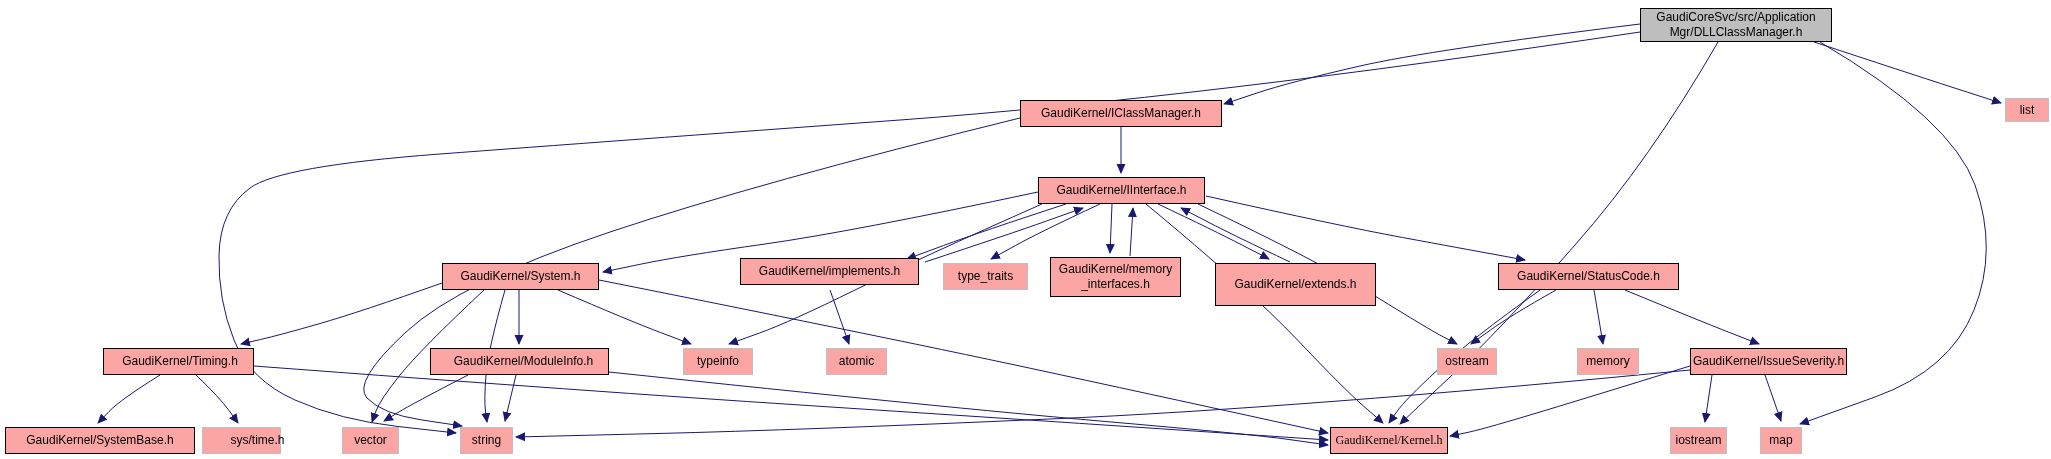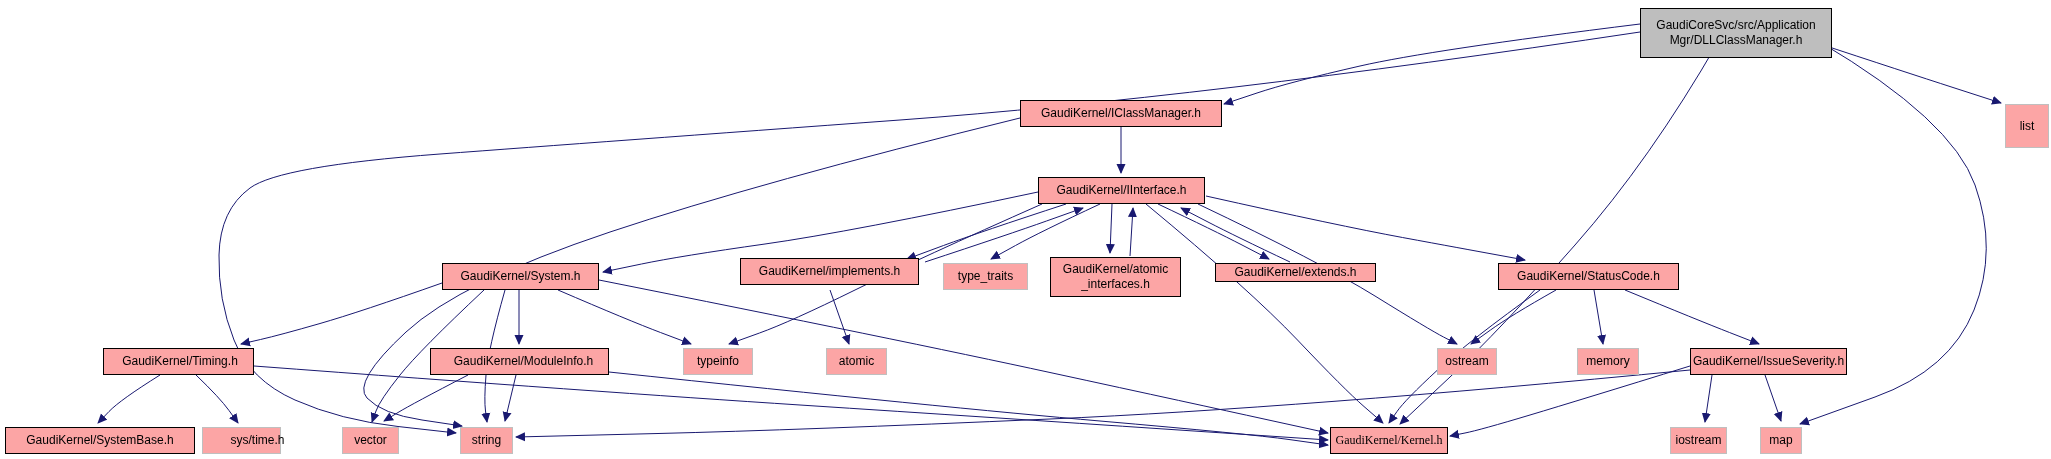--- a/index.html
+++ b/index.html
@@ -58,31 +58,31 @@
       <path d="M1556,290 Q1510,316 1490.5,330 L1471,344" class="edge" marker-end="url(#arrow)"></path>
       <path d="M1594,290 L1603,344" class="edge" marker-end="url(#arrow)"></path>
       <path d="M1625,290 Q1700,321 1729.5,332.5 L1759,344" class="edge" marker-end="url(#arrow)"></path>
       <path d="M1540,290 Q1470,340 1437.5,370 Q1405,400 1397,411.5 L1389,423" class="edge" marker-end="url(#arrow)"></path>
       <path d="M1712,375 L1705,422" class="edge" marker-end="url(#arrow)"></path>
       <path d="M1765,375 L1781,421" class="edge" marker-end="url(#arrow)"></path>
       <path d="M1690,370 Q1300,408 1050,419 Q800,430 658,433.5 L516,437" class="edge" marker-end="url(#arrow)"></path>
       <path d="M1690,366 Q1580,400 1530,415 Q1480,430 1465,433 L1450,436" class="edge" marker-end="url(#arrow)"></path>
     </svg>
   <div id="node-layer">
-      <div class="node root" style="left: 1640px; top: 8px; width: 192px; height: 50px;">GaudiCoreSvc/src/Application
+      <div class="node root" style="left: 1640px; top: 8px; width: 192px; height: 34px;">GaudiCoreSvc/src/Application
 Mgr/DLLClassManager.h</div>
       <div class="node internal" style="left: 1020px; top: 100px; width: 202px; height: 27px;">GaudiKernel/IClassManager.h</div>
-      <div class="node external" style="left: 2005px; top: 104px; width: 44px; height: 44px;">list</div>
+      <div class="node external" style="left: 2005px; top: 98px; width: 44px; height: 24px;">list</div>
       <div class="node internal" style="left: 1038px; top: 177px; width: 167px; height: 27px;">GaudiKernel/IInterface.h</div>
       <div class="node internal" style="left: 442px; top: 263px; width: 157px; height: 27px;">GaudiKernel/System.h</div>
       <div class="node internal" style="left: 740px; top: 258px; width: 179px; height: 27px;">GaudiKernel/implements.h</div>
       <div class="node external" style="left: 943px; top: 263px; width: 85px; height: 27px;">type_traits</div>
-      <div class="node internal" style="left: 1050px; top: 257px; width: 131px; height: 40px;">GaudiKernel/atomic
+      <div class="node internal" style="left: 1050px; top: 257px; width: 131px; height: 40px;">GaudiKernel/memory
 _interfaces.h</div>
-      <div class="node internal" style="left: 1215px; top: 263px; width: 161px; height: 19px; text-align: right;">GaudiKernel/extends.h</div>
+      <div class="node internal" style="left: 1215px; top: 263px; width: 161px; height: 43px; text-align: right;">GaudiKernel/extends.h</div>
       <div class="node internal" style="left: 1498px; top: 263px; width: 181px; height: 27px;">GaudiKernel/StatusCode.h</div>
       <div class="node internal" style="left: 103px; top: 348px; width: 151px; height: 27px; padding-left: 7px;">GaudiKernel/Timing.h</div>
       <div class="node internal" style="left: 430px; top: 348px; width: 179px; height: 27px; padding-left: 12px;">GaudiKernel/ModuleInfo.h</div>
       <div class="node external" style="left: 683px; top: 348px; width: 70px; height: 27px;">typeinfo</div>
       <div class="node external" style="left: 826px; top: 348px; width: 61px; height: 27px;">atomic</div>
       <div class="node external" style="left: 1437px; top: 348px; width: 60px; height: 27px;">ostream</div>
       <div class="node external" style="left: 1577px; top: 348px; width: 62px; height: 27px;">memory</div>
       <div class="node internal" style="left: 1690px; top: 348px; width: 157px; height: 27px;">GaudiKernel/IssueSeverity.h</div>
       <div class="node internal" style="left: 5px; top: 427px; width: 190px; height: 27px;">GaudiKernel/SystemBase.h</div>
       <div class="node external" style="left: 202px; top: 427px; width: 79px; height: 27px; padding-left: 36px;">sys/time.h</div>

